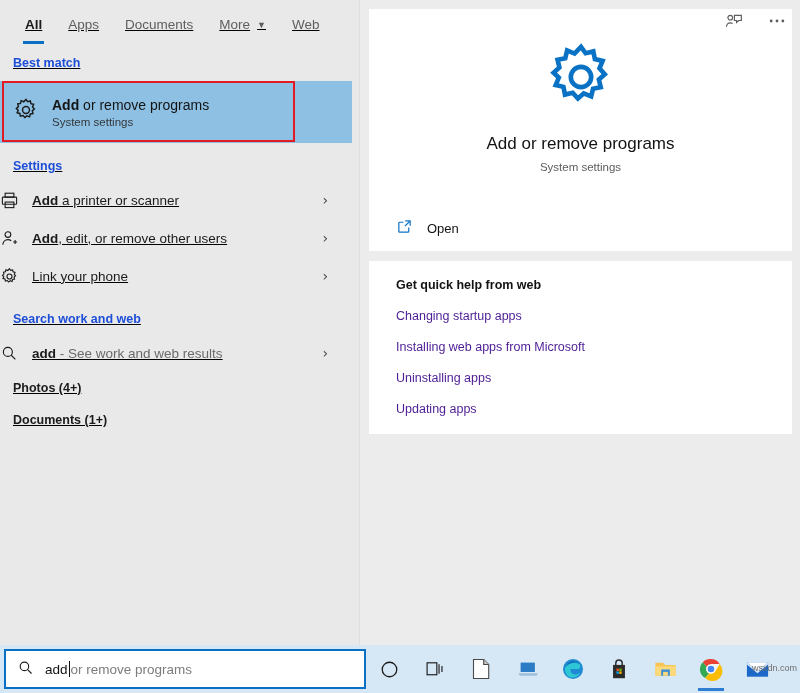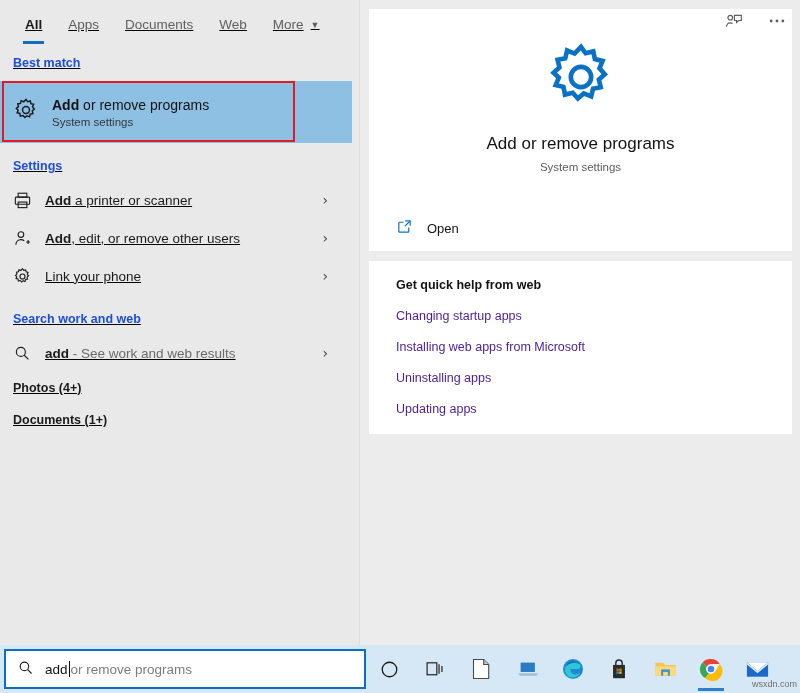--- a/index.html
+++ b/index.html
@@ -86,21 +86,21 @@
     pointer-events: none;
   }
   .best-texts { margin-left: 13px; display: flex; flex-direction: column; gap: 3px; }
   .best-title { font-size: 14px; color: #141414; }
   .best-title b { font-weight: bold; }
   .best-sub { font-size: 11.5px; color: #33373b; }
 
   .row {
     height: 38px;
     display: flex; align-items: center;
-    padding-left: 13px; padding-right: 10px;
+    padding-right: 10px;
     position: relative;
     cursor: default;
   }
   .row .ico { width: 28px; display: flex; align-items: center; }
   .row .label {
     font-size: 13.5px; color: #1b1b1b;
     margin-left: 4px;
     white-space: nowrap;
   }
   .row .label b { font-weight: bold; }
@@ -188,21 +188,21 @@
   .search-ghost { color: #7c7c7c; }
 
   .tb-icons { display: flex; align-items: center; height: 48px; }
   .tb { width: 46px; height: 48px; display: flex; align-items: center; justify-content: center; position: relative; }
   .tb.active::after {
     content: ""; position: absolute; bottom: 2px; left: 10px; right: 10px;
     height: 3px; background: #2d7dd2;
   }
   .watermark {
     position: absolute;
-    right: 3px; bottom: 4px;
+    right: 3px; bottom: 20px;
     font-size: 9px;
     color: #6f6f6f;
     font-family: "Liberation Sans", sans-serif;
   }
 </style>
 </head>
 <body>
 
 <div id="root">
 
@@ -214,25 +214,25 @@
         <div class="tab active">
           <span>All</span>
         </div>
         <div class="tab">
           <span>Apps</span>
         </div>
         <div class="tab">
           <span>Documents</span>
         </div>
         <div class="tab">
-          <span>Web</span>
-        </div>
-        <div class="tab">
           <span>More</span>
           <span class="caret">▼</span>
+        </div>
+        <div class="tab">
+          <span>Web</span>
         </div>
       </div>
 
       <div class="section-head">Best match</div>
 
       <div class="best-wrap">
         <div class="best-row">
           <span>
             <svg width="26" height="26" viewBox="0 0 24 24" fill="none" stroke="#1b1b1b" stroke-width="1.35">
               <circle cx="12" cy="12" r="3.2"></circle>

